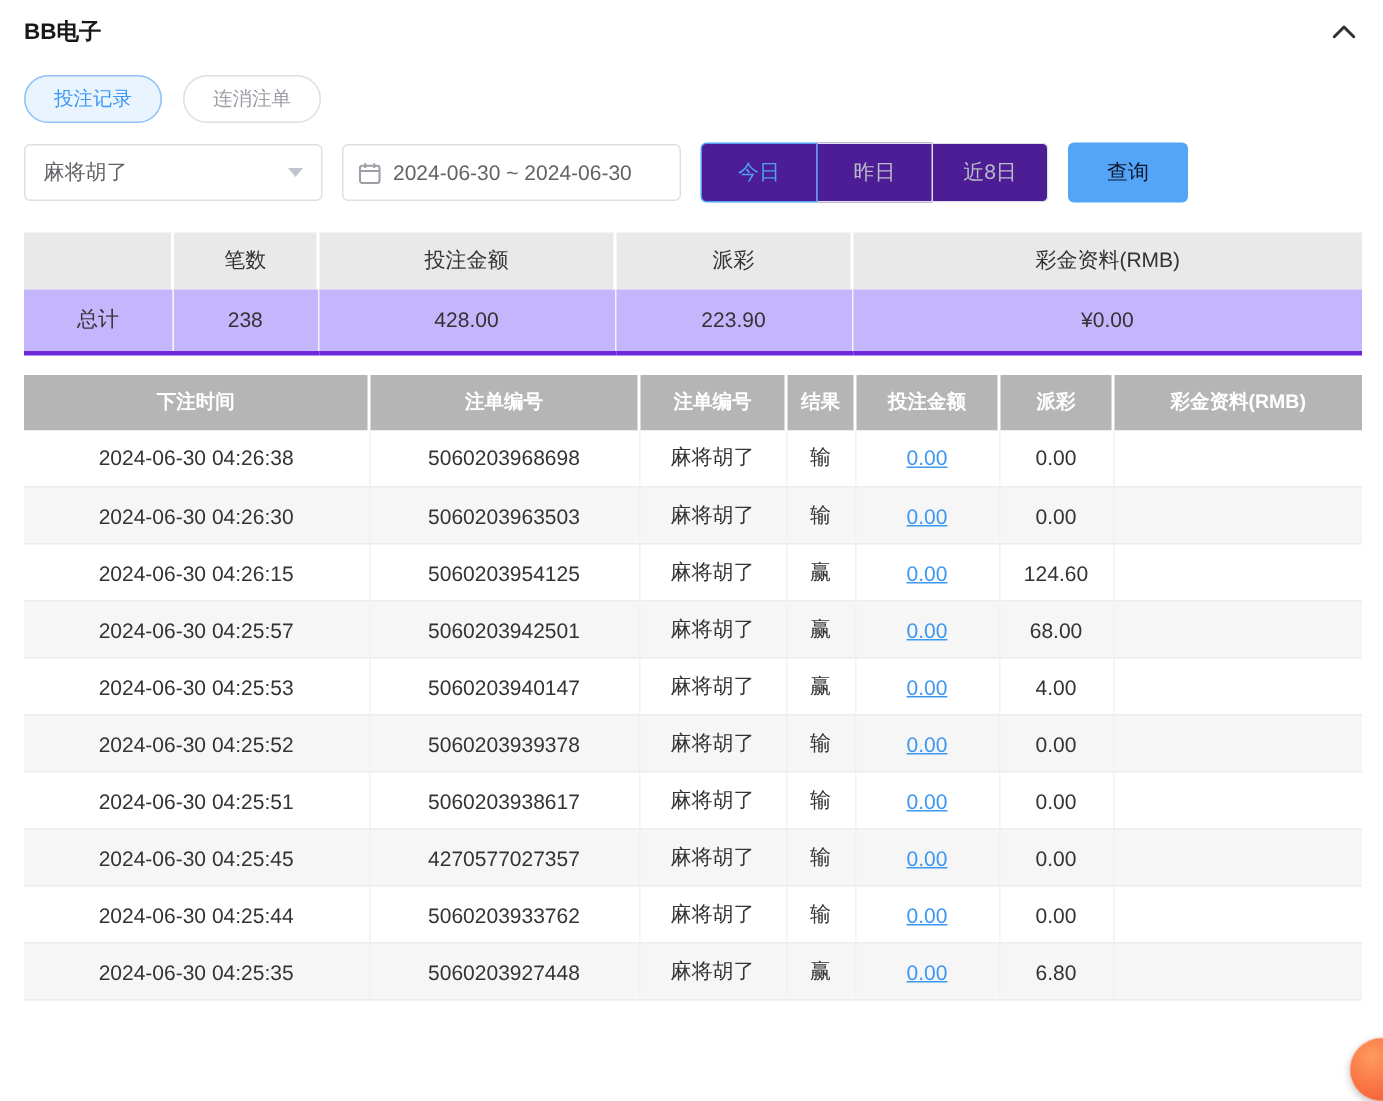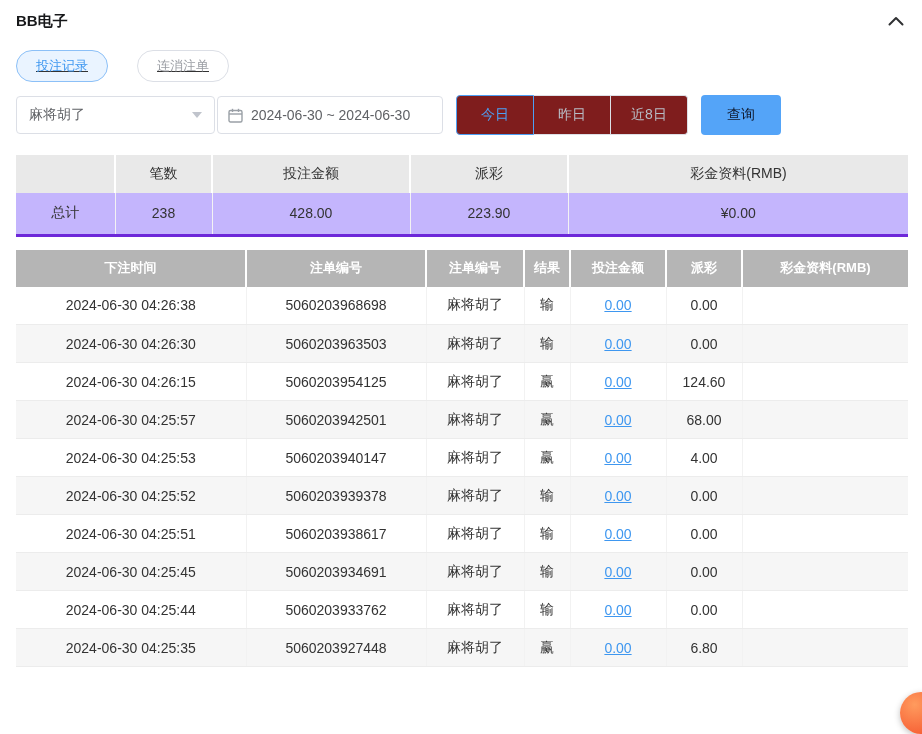--- a/index.html
+++ b/index.html
@@ -4,37 +4,37 @@
 <style>
   * { margin:0; padding:0; box-sizing:border-box; }
   html,body { width:922px; height:734px; overflow:hidden; background:#fff;
     font-family:"Liberation Sans","DejaVu Sans",sans-serif; color:#333; font-size:14px; }
   .panel { padding:8px 14px 0 16px; position:relative; }
 
   .panel-header { display:flex; justify-content:space-between; align-items:center; height:26px; }
   .title { font-weight:bold; font-size:15px; color:#17181a; }
   .collapse-btn { cursor:pointer; padding:2px 4px; line-height:0; }
 
-  .tabs { margin-top:16px; display:flex; gap:29px;text-decoration:underline; }
+  .tabs { margin-top:16px; display:flex; gap:14px; }
   .tab { height:32px; padding:0 19px; border-radius:16px; border:1px solid #dcdfe6;
     background:#fff; color:#9a9da3; font-size:13px; cursor:pointer;
     font-family:inherit; }
   .tab.active { border-color:#8cc0f7; background:#eaf4ff; color:#3e97f0; }
 
   .filters { margin-top:13px; display:flex; align-items:center; }
   .select { width:199px; height:38px; border:1px solid #dcdfe6; border-radius:4px;
     display:flex; align-items:center; justify-content:space-between; padding:0 12px;
     color:#606266; cursor:pointer; background:#fff; }
   .caret-down { width:0; height:0; border-left:5px solid transparent;
     border-right:5px solid transparent; border-top:6px solid #c0c4cc; }
-  .date-input { margin-left:2px; width:226px; height:38px; border:1px solid #dcdfe6;
+  .date-input { margin-left:13px; width:226px; height:38px; border:1px solid #dcdfe6;
     border-radius:4px; display:flex; align-items:center; padding:0 10px; gap:8px;
     color:#606266; cursor:pointer; background:#fff; white-space:nowrap; }
   .btn-group { margin-left:13px; display:flex; }
-  .btn-group button { height:40px; width:78px; background:#7f1d1d; border:1px solid #dcdfe6;
+  .btn-group button { height:40px; width:78px; background:#4c1d95; border:1px solid #dcdfe6;
     font-size:14px; color:#b8bdc6; cursor:pointer; font-family:inherit; }
   .btn-group button + button { border-left:none; width:77px; }
   .btn-group button:first-child { border-radius:4px 0 0 4px; }
   .btn-group button:last-child { border-radius:0 4px 4px 0; }
   .btn-group button.active { color:#4da0f5; border:1px solid #4da0f5; }
   .search-btn { margin-left:13px; width:80px; height:40px; background:#54a4f8; color:#0f172a;
     border:none; border-radius:4px; font-size:14px; cursor:pointer; font-family:inherit; }
 
   table { border-collapse:collapse; table-layout:fixed; width:892px; }
   .summary-table { margin-top:20px; }
@@ -210,21 +210,21 @@
           <td>2024-06-30 04:25:51</td>
           <td>5060203938617</td>
           <td>麻将胡了</td>
           <td>输</td>
           <td><span class="bet-link">0.00</span></td>
           <td>0.00</td>
           <td></td>
         </tr>
         <tr class="alt">
           <td>2024-06-30 04:25:45</td>
-          <td>5060203934691</td>
+          <td>4270577027357</td>
           <td>麻将胡了</td>
           <td>输</td>
           <td><span class="bet-link">0.00</span></td>
           <td>0.00</td>
           <td></td>
         </tr>
         <tr>
           <td>2024-06-30 04:25:44</td>
           <td>5060203933762</td>
           <td>麻将胡了</td>

